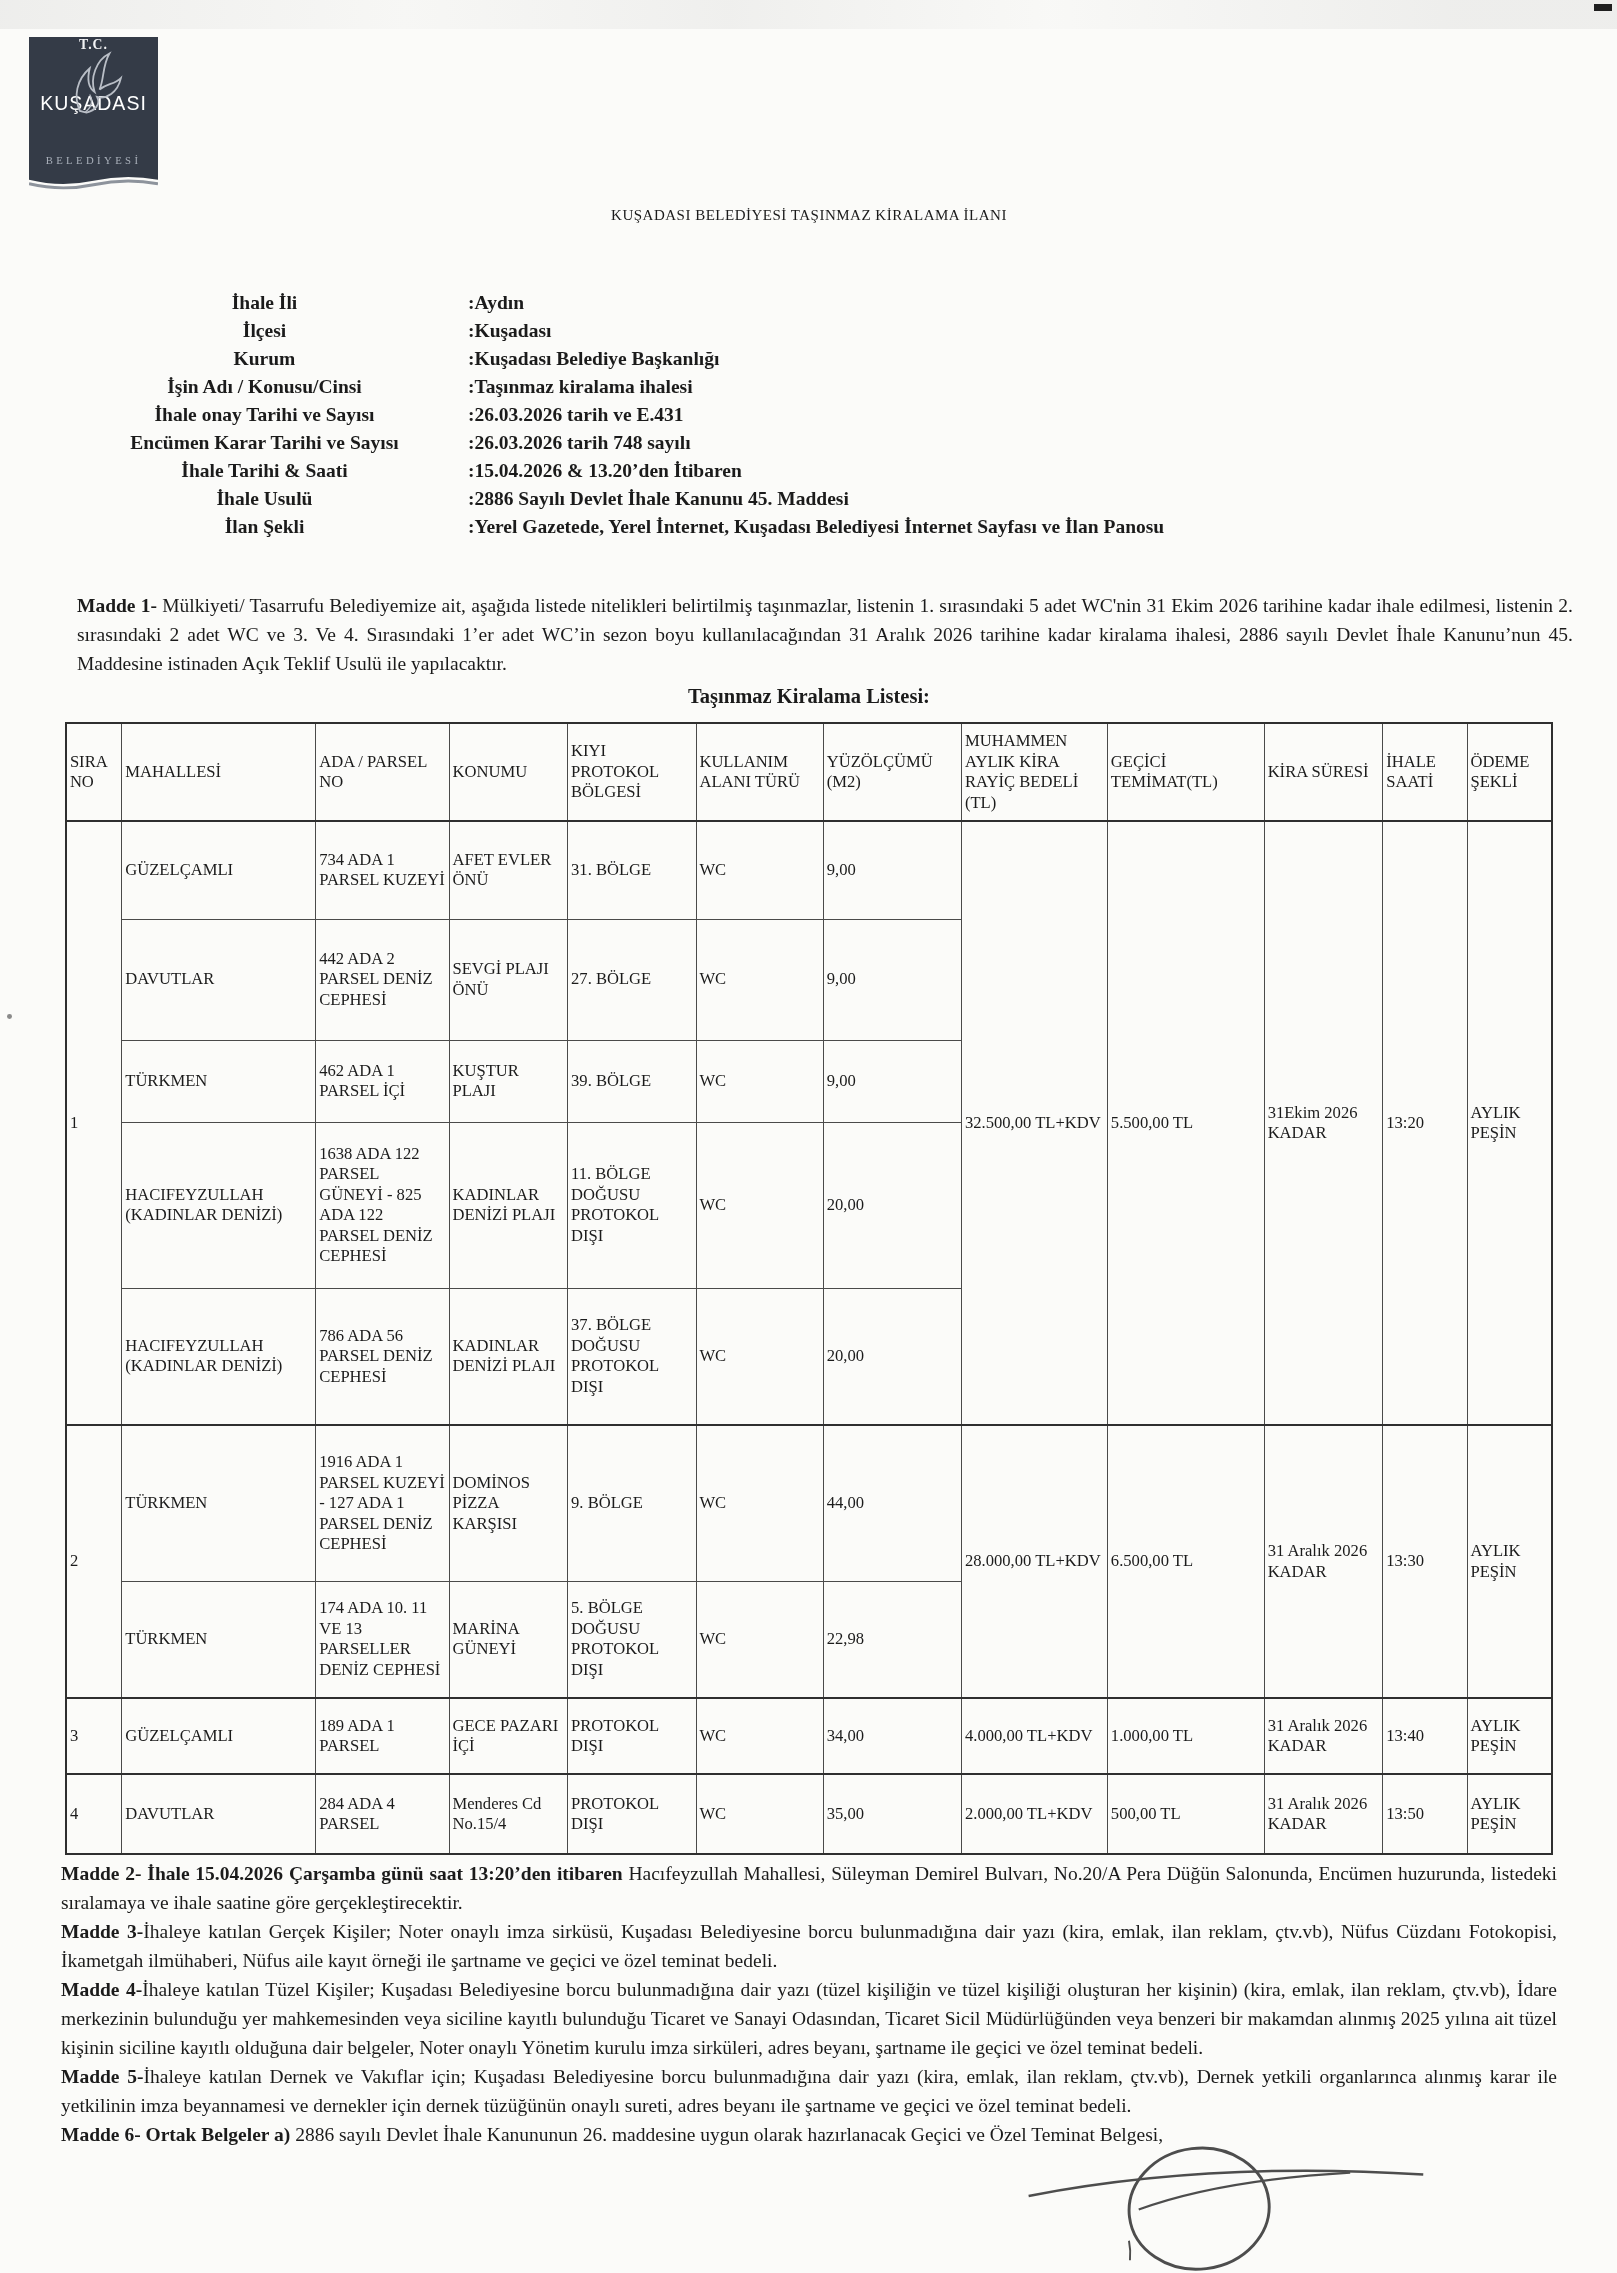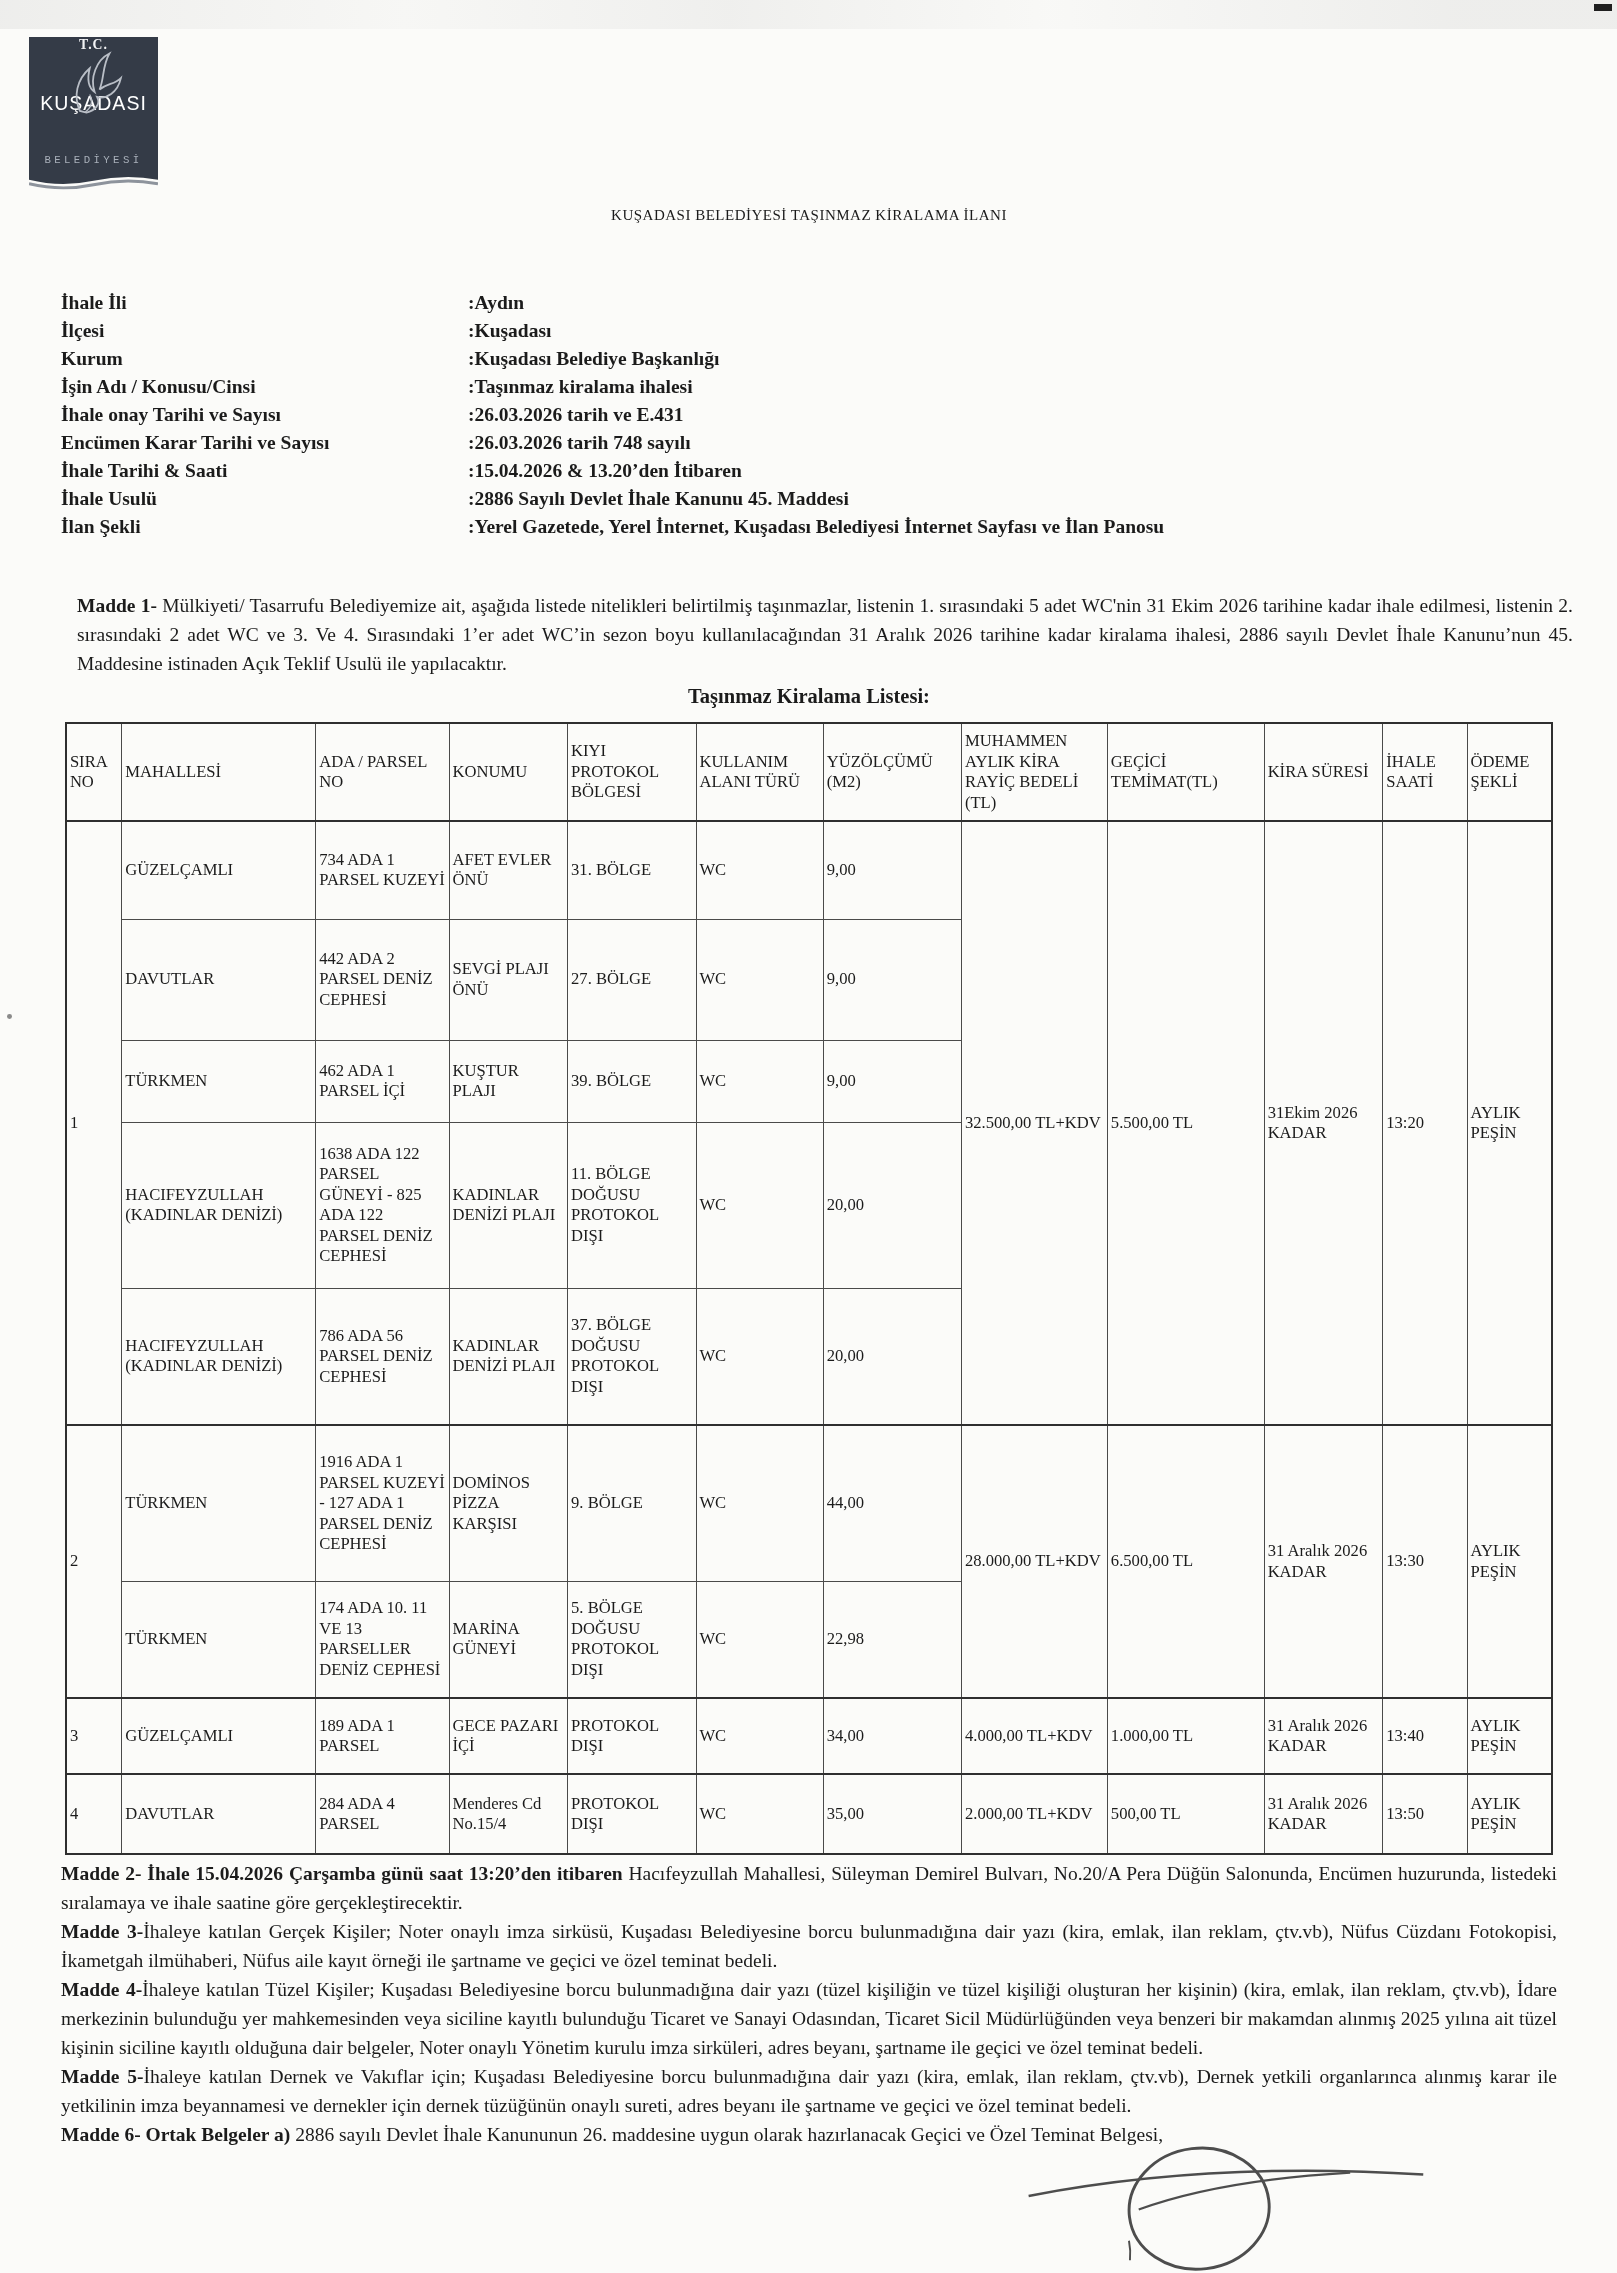--- a/index.html
+++ b/index.html
@@ -21,31 +21,31 @@
   .margin-dot{position:absolute;left:6.8px;top:1014px;width:4.9px;height:4.9px;border-radius:50%;background:#8a8a8a;}
 
   
   .logo{position:absolute;left:29px;top:37px;width:129px;}
   .logo-badge{background:#343b47;width:129px;height:135px;position:relative;
     display:flex;flex-direction:column;align-items:center;justify-content:space-between;
     padding-bottom:3.9px;box-sizing:border-box;}
   .logo-badge svg.dove{position:absolute;top:7.8px;left:23.4px;}
   .logo-tc{color:#f2f3f5;font-weight:bold;font-size:13.7px;letter-spacing:1px;line-height:15.6px;}
   .logo-name{color:#ffffff;font-weight:normal;font-size:19.5px;letter-spacing:1px;line-height:22.4px;font-family:"Liberation Sans",sans-serif;}
-  .logo-sub{color:#a9b0ba;font-size:10.7px;letter-spacing:3.4px;line-height:13.7px;font-family:Liberation Mono, monospace;}
+  .logo-sub{color:#a9b0ba;font-size:10.7px;letter-spacing:3.4px;line-height:13.7px;font-family:Liberation Serif, serif;}
   .logo-wave{display:block;}
 
   
   .doc-title{position:absolute;left:0;top:207px;width:1618px;text-align:center;
     font-size:15px;font-weight:normal;letter-spacing:0.5px;}
 
   
   .info{position:absolute;left:61px;top:289px;width:1502px;font-size:19.5px;font-weight:bold;line-height:28px;}
   .info-row{display:flex;}
-  .info-label{width:407px;flex:0 0 407px;}
+  .info-label{width:407px;flex:0 0 407px;text-align:center;}
   .info-value{flex:1;}
 
   
   .madde1{position:absolute;left:77px;top:591px;width:1496px;font-size:19.5px;line-height:29px;text-align:justify;}
   .list-title{position:absolute;left:0;top:685px;width:1618px;text-align:center;font-size:20.5px;font-weight:bold;}
 
   
   table.rent{position:absolute;left:65px;top:722px;width:1488px;
     border-collapse:collapse;table-layout:fixed;border:2px solid #2f2f2f;}
   table.rent th,table.rent td{

